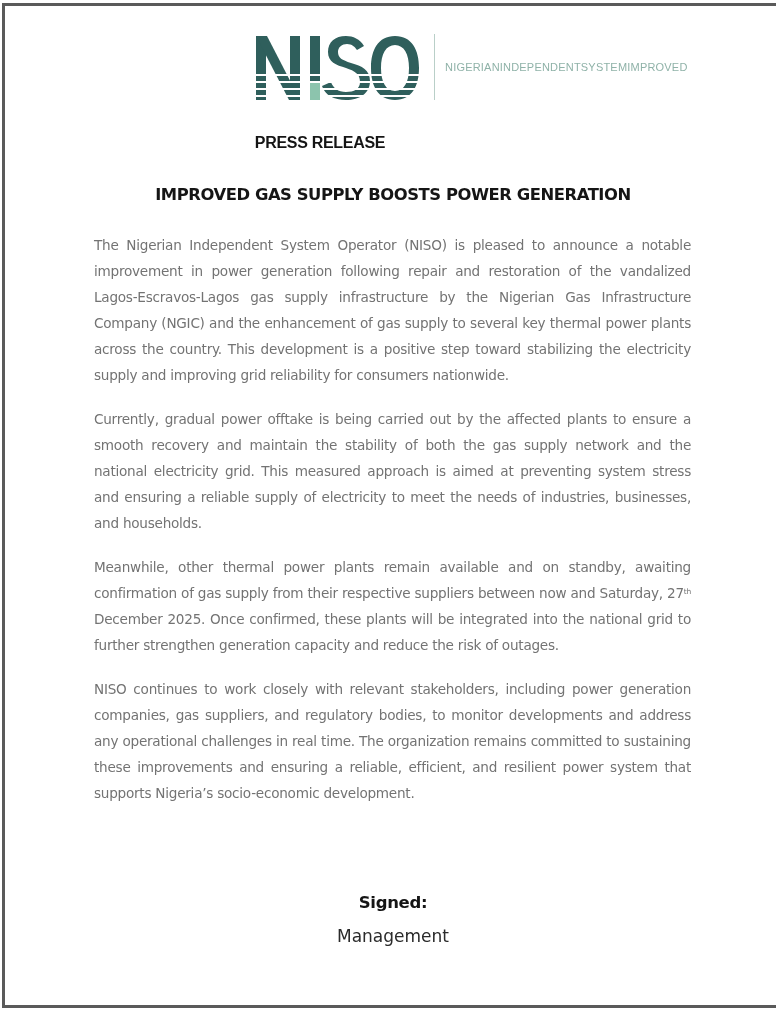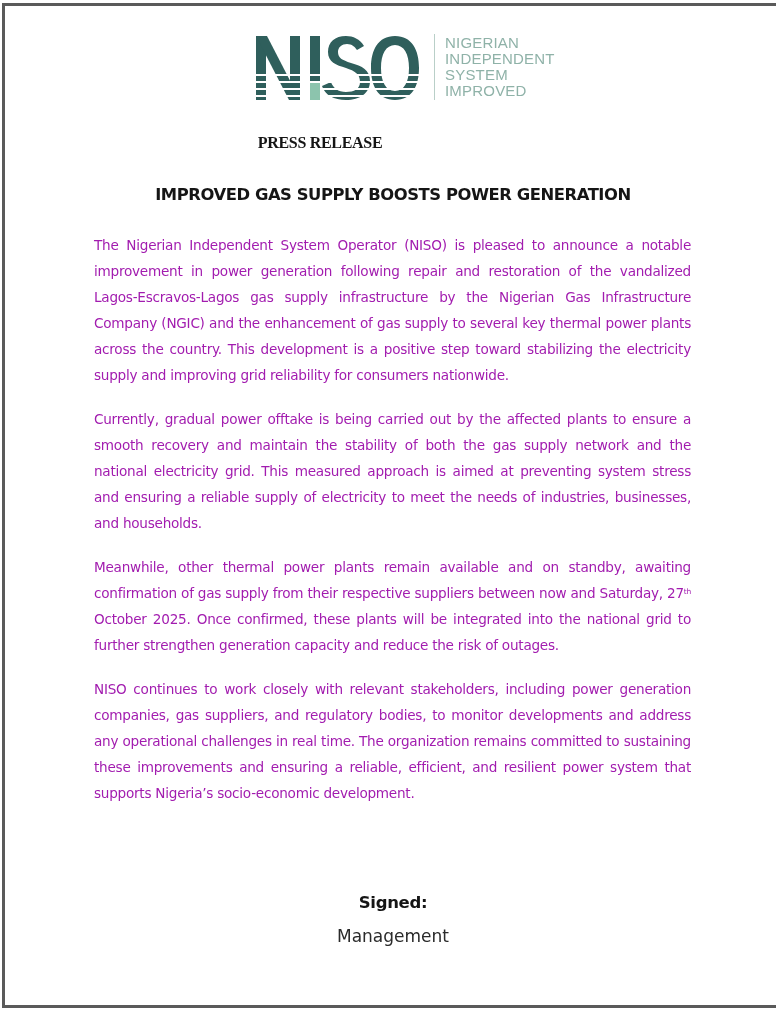--- a/index.html
+++ b/index.html
@@ -39,34 +39,34 @@
     }
     .logo-divider {
       width: 1px;
       height: 66px;
       background: #b9cfc8;
       margin-left: 12px;
       margin-right: 10px;
     }
     .logo-text {
       display: flex;
-      flex-direction: column;
+      flex-direction: row;
       font-family: "Liberation Sans", sans-serif;
-      font-size: 15px;
+      font-size: 11px;
       line-height: 16px;
       letter-spacing: 0.2px;
       color: #8fb2a8;
     }
     .heading-1 {
       position: absolute;
       left: 0;
       top: 134px;
       width: 640px;
       text-align: center;
-      font-family: Liberation Serif, serif;
+      font-family: Liberation Sans, sans-serif;
       font-weight: bold;
       font-size: 16px;
       letter-spacing: -0.3px;
       color: #151515;
     }
     .heading-2 {
       position: absolute;
       left: 0;
       top: 185px;
       width: 786px;
@@ -83,21 +83,21 @@
       top: 232px;
       width: 597px;
     }
     .para {
       margin: 0 0 18px 0;
       font-family: "DejaVu Sans", sans-serif;
       font-size: 13.6px;
       line-height: 26px;
       text-align: justify;
       letter-spacing: -0.25px;
-      color: #a21caf;
+      color: #737373;
     }
     .para sup {
       font-size: 7.5px;
       vertical-align: top;
       position: relative;
       top: -1px;
       margin-top: 16px;
     }
     .signed {
       position: absolute;
@@ -161,18 +161,18 @@
     <span>IMPROVED</span>
   </div>
 </div>
 
 <div class="heading-1">PRESS RELEASE</div>
 <div class="heading-2">IMPROVED GAS SUPPLY BOOSTS POWER GENERATION</div>
 
 <div class="body-text">
   <p class="para">The Nigerian Independent System Operator (NISO) is pleased to announce a notable improvement in power generation following repair and restoration of the vandalized Lagos-Escravos-Lagos gas supply infrastructure by the Nigerian Gas Infrastructure Company (NGIC) and the enhancement of gas supply to several key thermal power plants across the country. This development is a positive step toward stabilizing the electricity supply and improving grid reliability for consumers nationwide.</p>
   <p class="para">Currently, gradual power offtake is being carried out by the affected plants to ensure a smooth recovery and maintain the stability of both the gas supply network and the national electricity grid. This measured approach is aimed at preventing system stress and ensuring a reliable supply of electricity to meet the needs of industries, businesses, and households.</p>
-  <p class="para"><span>Meanwhile, other thermal power plants remain available and on standby, awaiting confirmation of gas supply from their respective suppliers between now and Saturday, 27</span><sup>th</sup><span> October 2025. Once confirmed, these plants will be integrated into the national grid to further strengthen generation capacity and reduce the risk of outages.</span></p>
+  <p class="para"><span>Meanwhile, other thermal power plants remain available and on standby, awaiting confirmation of gas supply from their respective suppliers between now and Saturday, 27</span><sup>th</sup><span> December 2025. Once confirmed, these plants will be integrated into the national grid to further strengthen generation capacity and reduce the risk of outages.</span></p>
   <p class="para">NISO continues to work closely with relevant stakeholders, including power generation companies, gas suppliers, and regulatory bodies, to monitor developments and address any operational challenges in real time. The organization remains committed to sustaining these improvements and ensuring a reliable, efficient, and resilient power system that supports Nigeria’s socio-economic development.</p>
 </div>
 
 <div class="signed">Signed:</div>
 <div class="signer">Management</div>
 
 </body></html>

